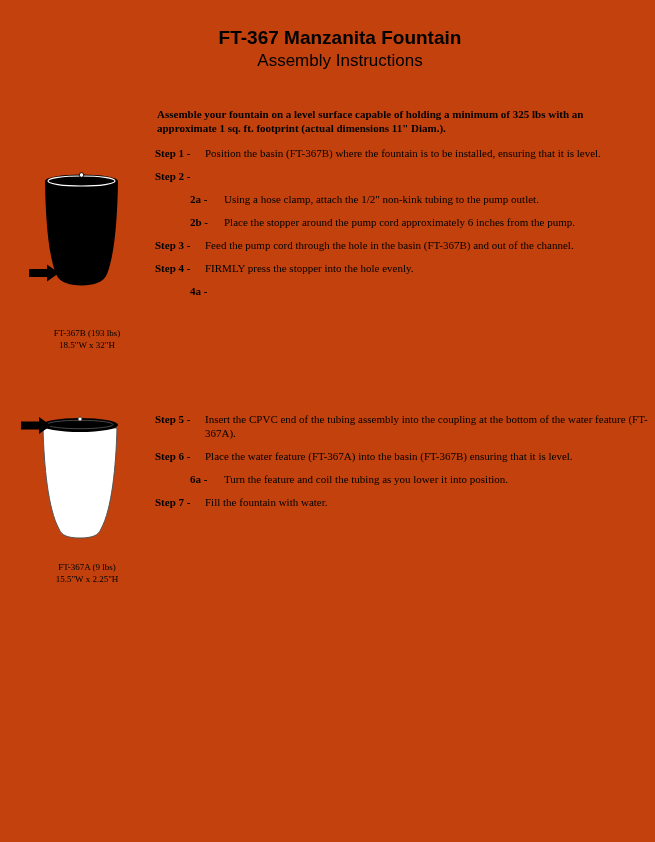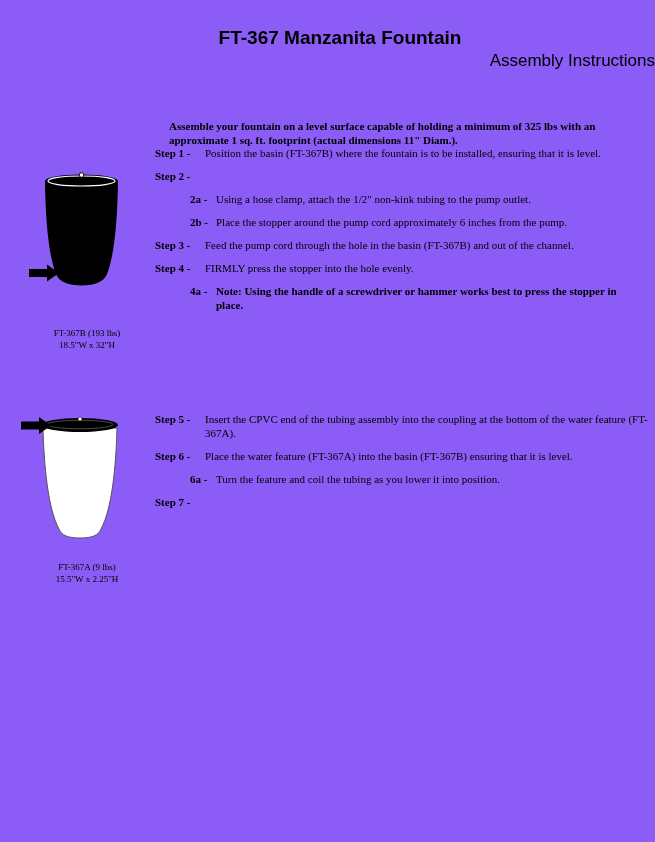--- a/index.html
+++ b/index.html
@@ -1,44 +1,44 @@
 <!DOCTYPE html>
 <html><head>
 <meta charset="utf-8">
 <style>
   html,body{margin:0;padding:0;background:#e8e8e8;}
   .page{
     position:relative;
     width:655px;height:842px;
-    background:#8b5cf6;
+    background:#c2410c;
     font-family:"Liberation Serif", serif;
     color:#000;
     overflow:hidden;
     margin:0 auto;
   }
   .title-block{
     position:absolute;top:27px;left:25px;width:630px;
     text-align:center;
     font-family:"Liberation Sans", sans-serif;
   }
   .doc-title{font-size:19px;font-weight:bold;line-height:22px;}
-  .doc-subtitle{font-size:17px;font-weight:normal;line-height:20px;margin-top:2px;text-align:right;}
+  .doc-subtitle{font-size:17px;font-weight:normal;line-height:20px;margin-top:2px;}
 
   .intro{
     position:absolute;left:157px;top:107px;width:472px;
-    font-size:11px;font-weight:bold;line-height:14px;margin:12px;
+    font-size:11px;font-weight:bold;line-height:14px;margin:0;
   }
 
   .steps{position:absolute;left:155px;width:494px;font-size:11px;}
   .steps-1{top:146px;}
   .steps-2{top:412px;}
   .step-row{display:flex;line-height:14px;margin-bottom:9px;}
   .step-label{font-weight:bold;flex:0 0 50px;white-space:nowrap;}
   .step-text{flex:1 1 auto;}
-  .step-row.sub{padding-left:35px;}
+  .step-row.sub{padding-left:35px;gap:8px;}
   .step-row.sub .step-label{flex:0 0 26px;}
   .step-row.note .step-text{font-weight:bold;max-width:416px;}
 
   .fig{position:absolute;}
   .fig-basin{left:28px;top:171px;width:95px;height:122px;}
   .fig-feature{left:20px;top:411px;width:105px;height:131px;}
   .arrow{position:absolute;}
   .arrow-1{left:29px;top:264px;width:31px;height:18px;}
   .arrow-2{left:21px;top:417px;width:31px;height:17px;}
 
@@ -94,21 +94,20 @@
     <div class="step-row">
       <span class="step-label">Step 3 -</span>
       <span class="step-text">Feed the pump cord through the hole in the basin (FT-367B) and out of the channel.</span>
     </div>
     <div class="step-row">
       <span class="step-label">Step 4 -</span>
       <span class="step-text">FIRMLY press the stopper into the hole evenly.</span>
     </div>
     <div class="step-row sub note">
       <span class="step-label">4a -</span>
-      <span class="step-text">Note: Using the handle of a screwdriver or hammer works best to press the stopper in place.</span>
     </div>
   </div>
 
   <svg class="fig fig-feature" viewBox="0 0 105 131" aria-hidden="true">
     <path d="M23,17 C24,55 28,98 39,118 C41.5,124.5 48,127 60,127 C72,127 78.5,124.5 81,118 C92,98 96,55 97,17 Z" fill="#ffffff" stroke="#555" stroke-width="1"></path>
     <ellipse cx="60" cy="14" rx="38" ry="7" fill="#000"></ellipse>
     <ellipse cx="60" cy="13.5" rx="33" ry="4.2" fill="none" stroke="#7a7a7a" stroke-width="0.6"></ellipse>
     <circle cx="60" cy="8" r="2" fill="#fff" stroke="#333" stroke-width="0.8"></circle>
   </svg>
   <svg class="arrow arrow-2" viewBox="0 0 31 17" aria-hidden="true">
@@ -127,16 +126,17 @@
     <div class="step-row">
       <span class="step-label">Step 6 -</span>
       <span class="step-text">Place the water feature (FT-367A) into the basin (FT-367B) ensuring that it is level.</span>
     </div>
     <div class="step-row sub">
       <span class="step-label">6a -</span>
       <span class="step-text">Turn the feature and coil the tubing as you lower it into position.</span>
     </div>
     <div class="step-row">
       <span class="step-label">Step 7 -</span>
+      <span class="step-text">Fill the fountain with water.</span>
     </div>
   </div>
 
 </div>
 
 </body></html>

